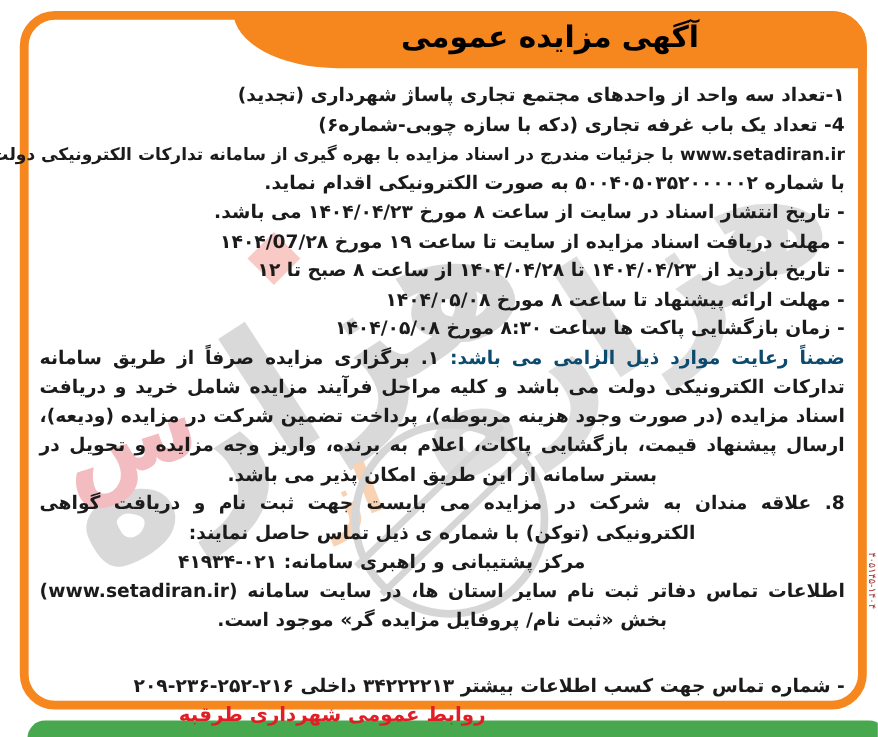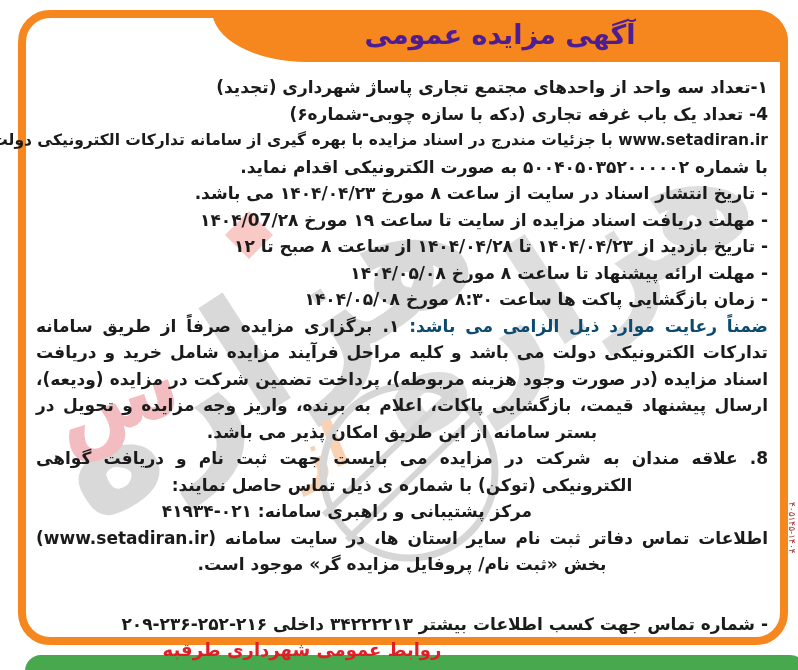--- a/index.html
+++ b/index.html
@@ -19,21 +19,21 @@
             transform:rotate(-22deg);}
   .wm-diamond{left:232px;top:218px;width:34px;height:34px;background:#f9c9c5;
             transform:rotate(45deg);}
   .wm-circle{left:312px;top:375px;}
   
   .frame{position:absolute;left:18px;top:10px;width:770px;height:635px;
          box-sizing:border-box;border:8px solid #f6861e;border-radius:32px;z-index:2;}
   .header-band{position:absolute;left:212px;top:10px;width:576px;height:52px;
          background:#f6861e;border-radius:0 32px 0 0;border-bottom-left-radius:95px 52px;
          z-index:3;display:flex;align-items:center;justify-content:center;}
-  .ad-title{color:#4c1d95;font-size:27px;font-weight:bold;direction:rtl;padding-bottom:4px;}
+  .ad-title{color:#000000;font-size:27px;font-weight:bold;direction:rtl;padding-bottom:4px;}
   
   .content{position:absolute;left:36px;top:74px;width:732px;z-index:4;direction:rtl;
            color:#1b1b1b;font-weight:bold;font-size:17px;line-height:26.5px;}
   .line{text-align:right;white-space:nowrap;}
   .line-url{font-size:15.5px;}
   .latin{direction:ltr;unicode-bidi:embed;}
   .para{text-align:justify;text-align-last:center;}
   .red{color:#0c4a6e;}
   .support{text-align:center;white-space:nowrap;transform:translateX(-55px);}
   .more-info{text-align:right;padding-left:0;padding-right:0;white-space:nowrap;margin-top:33px;}

